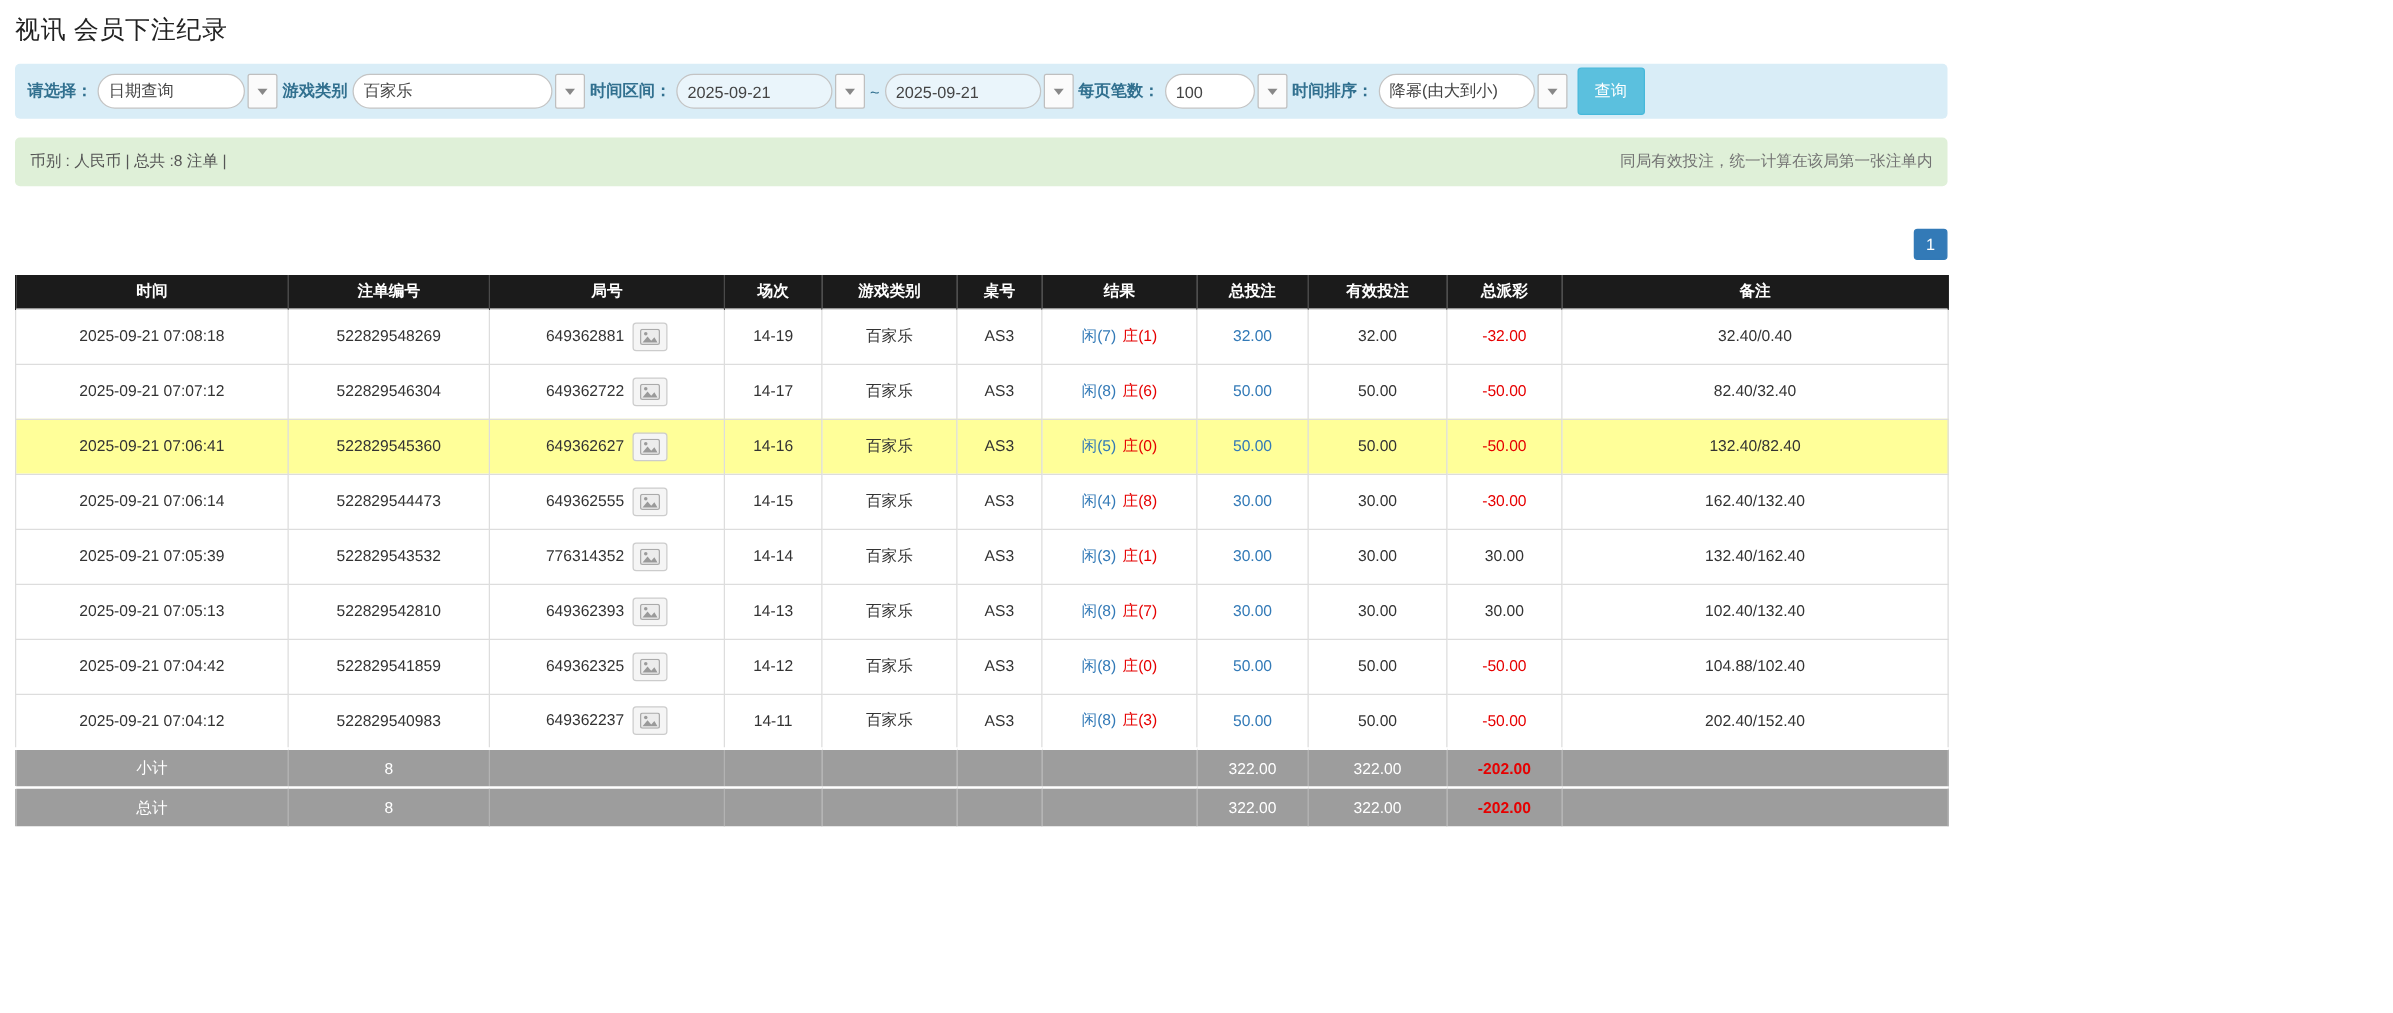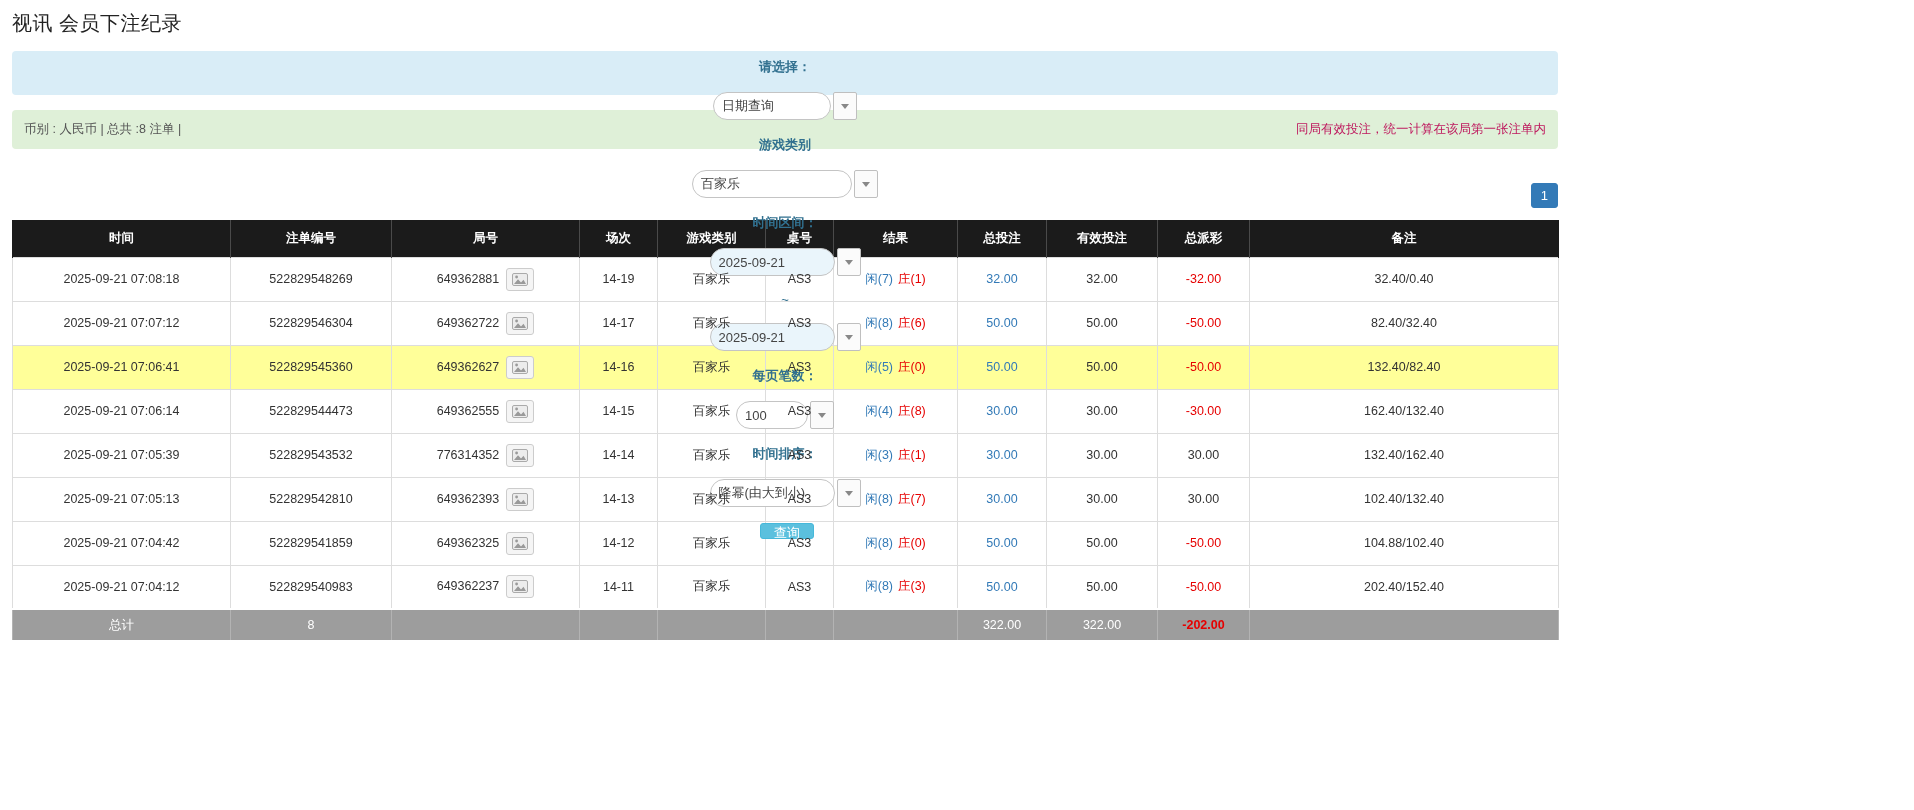--- a/index.html
+++ b/index.html
@@ -21,23 +21,22 @@
     letter-spacing: 0.5px;
   }
 
   
   .filter-bar {
     background: #d9edf7;
     border-radius: 4px;
     padding: 7px 10px;
     display: flex;
     align-items: center;
-    gap: 16px;
+    gap: 4px;
     height: 44px;
-    flex-direction: column;
   }
   .flabel {
     color: #31708f;
     font-weight: bold;
     font-size: 13px;
     white-space: nowrap;
   }
   .combo { display: inline-flex; align-items: center; }
   .combo input {
     height: 28px;
@@ -70,21 +69,21 @@
     border-right: 4px solid transparent;
     border-top: 5px solid #888;
     display: inline-block;
   }
   .w118 { width: 118px; }
   .w160 { width: 160px; }
   .w115 { width: 125px; }
   .w72  { width: 72px; }
   .tilde { color: #31708f; font-size: 13px; }
   .search-btn {
-    height: 16px;
+    height: 38px;
     padding: 0 13px;
     background: #5bc0de;
     border: 1px solid #46b8da;
     color: #fff;
     font-size: 13px;
     border-radius: 3px;
     cursor: pointer;
     margin-left: 4px;
     font-family: Liberation Serif, serif;
   }
@@ -94,21 +93,21 @@
     margin-top: 15px;
     background: #dff0d8;
     border-radius: 4px;
     padding: 11px 12px;
     display: flex;
     justify-content: space-between;
     align-items: center;
     font-size: 12.5px;
   }
   .info-left  { color: #555; }
-  .info-right { color: #be185d; }
+  .info-right { color: #737373; }
 
   
   .pagination { margin-top: 34px; text-align: right; }
   .page-btn {
     display: inline-block;
     min-width: 10px;
     padding: 4px 9px;
     background: #337ab7;
     border: 1px solid #337ab7;
     color: #fff;
@@ -123,21 +122,21 @@
     margin-top: 12px;
     border-collapse: collapse;
     table-layout: fixed;
     width: 1546px;
     font-size: 12.5px;
   }
   thead th {
     background: #1b1b1b;
     color: #fff;
     font-weight: bold;
-    height: 37px;
+    height: 27px;
     border-right: 1px solid #4a4a4a;
     border-left: 1px solid #4a4a4a;
     text-align: center;
     padding: 0 4px;
   }
   thead th:first-child { border-left-color: #1b1b1b; }
   thead th:last-child  { border-right-color: #1b1b1b; }
   tbody td {
     height: 44px;
     border: 1px solid #ddd;
@@ -452,28 +451,41 @@
     <td>AS3</td>
     <td>
       <span class="blue result-player">闲(8)</span><span class="red">庄(3)</span>
     </td>
     <td class="blue total-bet">50.00</td>
     <td>50.00</td>
     <td class="red">-50.00</td>
     <td>202.40/152.40</td>
   </tr>
         <tr class="summary">
-          <td>总计</td>
+          <td>小计</td>
           <td>8</td>
           <td></td>
           <td></td>
           <td></td>
           <td></td>
           <td></td>
           <td>322.00</td>
           <td>322.00</td>
           <td class="red">-202.00</td>
           <td></td>
         </tr>
+        <tr class="summary">
+          <td>总计</td>
+          <td>8</td>
+          <td></td>
+          <td></td>
+          <td></td>
+          <td></td>
+          <td></td>
+          <td>322.00</td>
+          <td>322.00</td>
+          <td class="red">-202.00</td>
+          <td></td>
+        </tr>
       </tbody>
   </table>
 
 </div>
 
 </body></html>

